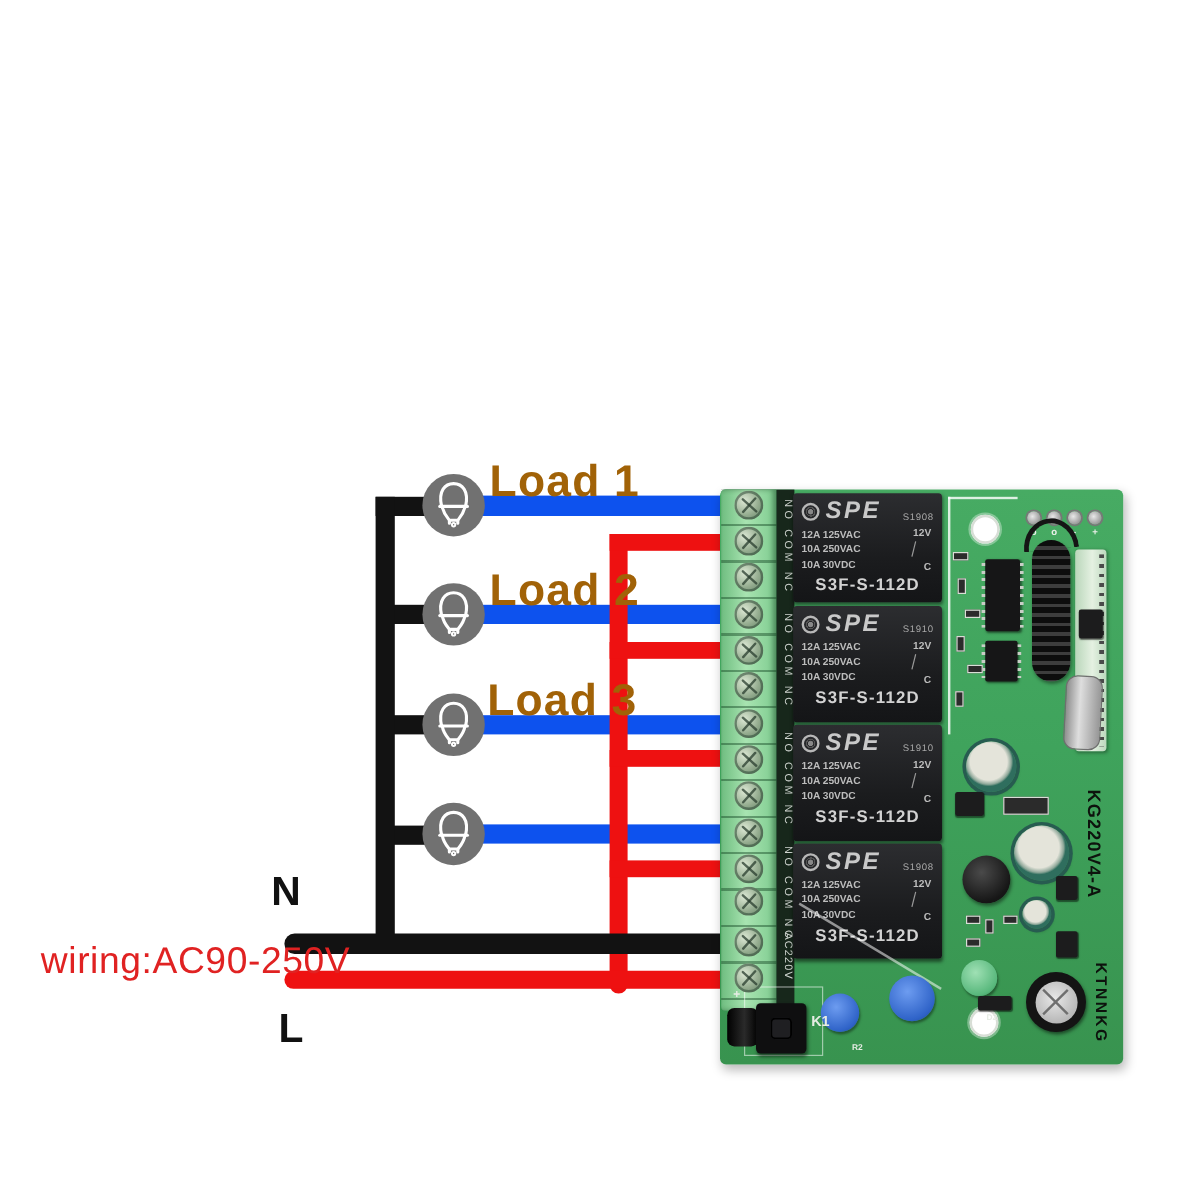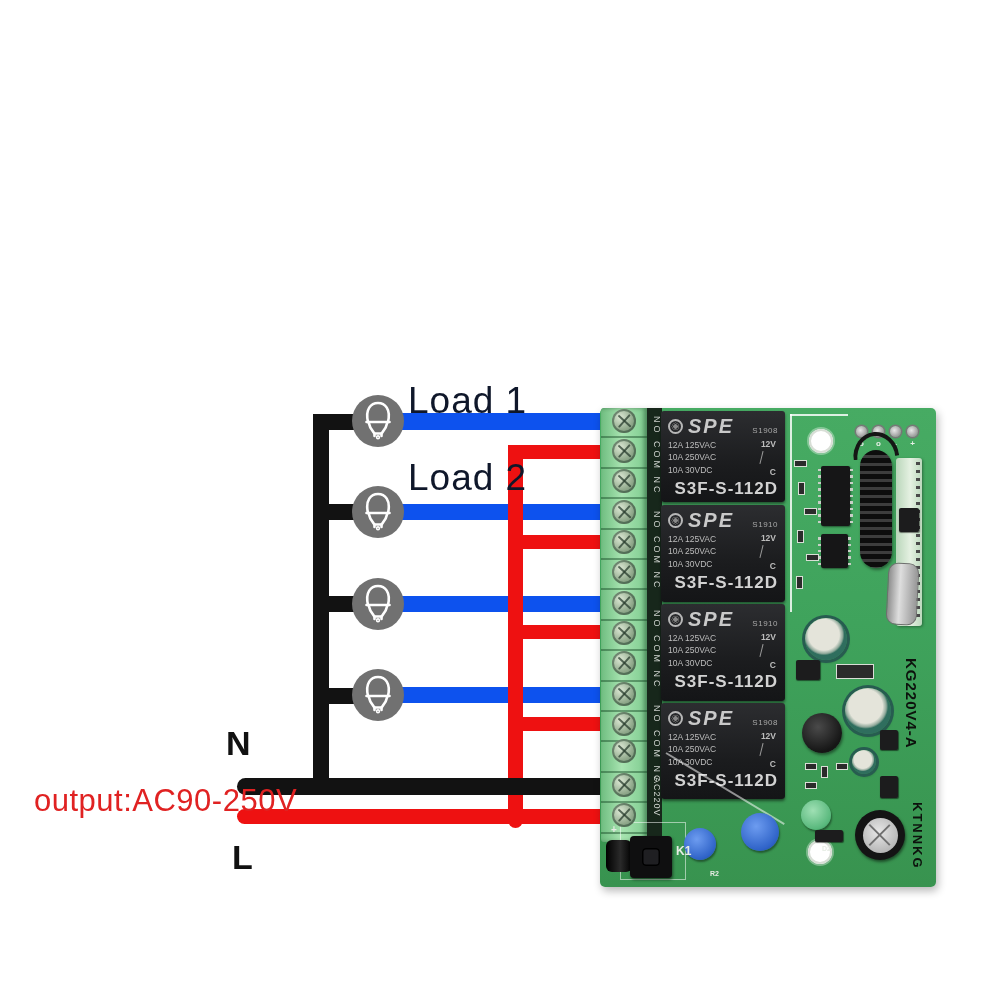--- a/index.html
+++ b/index.html
@@ -14,21 +14,21 @@
 
   
   .wire { position:absolute; }
   .w-blue  { background:#0d52ee; }
   .w-red   { background:#ee1111; }
   .w-black { background:#121212; }
   .cap-left { border-radius:9px 0 0 9px; }
   .cap-bot  { border-radius:0 0 8px 8px; }
 
   
-  .loadlbl { position:absolute; color:#0f172a; font-size:37px; font-weight:400; letter-spacing:1px; }
+  .loadlbl { position:absolute; color:#a16207; font-size:37px; font-weight:700; letter-spacing:1px; }
   .nl { position:absolute; color:#111; font-size:34px; font-weight:700; }
   .inputlbl { position:absolute; color:#e02222; font-size:31px; font-weight:400; letter-spacing:.5px; }
 
   
   .lamp { position:absolute; width:58px; height:58px; }
 
   
   .pcb { position:absolute; left:600px; top:408px; width:336px; height:479px;
          background:linear-gradient(180deg,#47ab63 0%, #3fa35c 45%, #38934f 100%);
          border-radius:5px; box-shadow:2px 4px 9px rgba(0,0,0,.28); }
@@ -51,26 +51,26 @@
   .relay { position:absolute; left:61px; width:124px;
            background:linear-gradient(180deg,#2c2d30 0%, #1b1c1e 60%, #141517 100%);
            border-radius:3px; box-shadow:0 2px 3px rgba(0,0,0,.5); color:#c6c6c6; padding:5px 7px 3px 7px; }
   .r-top { display:flex; align-items:center; height:20px; }
   .emblem { width:15px; height:15px; border:2px solid #b7b7b7; border-radius:50%; display:inline-block;
             background:radial-gradient(circle,#888 0 2px, transparent 2.5px),
                        repeating-radial-gradient(circle,#555 0 1px, transparent 1px 3px); }
   .r-brand { font-size:20px; font-weight:700; font-style:italic; letter-spacing:2px; color:#c9c9c9; margin-left:5px; }
   .r-code { font-size:8px; color:#a8a8a8; margin-left:auto; margin-top:8px; letter-spacing:.5px; }
   .r-mid { display:flex; margin-top:3px; }
-  .r-ratings { font-size:8.5px; font-weight:400; color:#bdbdbd; line-height:1.45; white-space:nowrap; }
+  .r-ratings { font-size:8.5px; font-weight:700; color:#bdbdbd; line-height:1.45; white-space:nowrap; }
   .r-coil { margin-left:auto; text-align:right; font-size:8.5px; font-weight:700; color:#bdbdbd; padding-right:2px; }
   .r-contact { position:relative; height:18px; }
   .r-contact::before { content:""; position:absolute; right:14px; top:2px; width:1px; height:13px; background:#9a9a9a; transform:rotate(14deg); }
   .r-c { font-size:8.5px; font-weight:700; color:#bdbdbd; }
-  .r-model { text-align:right; font-size:17px; font-weight:700; letter-spacing:1px; color:#d2d2d2; margin-top:2px; }
+  .r-model { text-align:center; font-size:14px; font-weight:700; letter-spacing:1px; color:#d2d2d2; margin-top:2px; }
 
   .hole { position:absolute; border-radius:50%; background:#fff; box-shadow:inset 0 0 0 2px #d8ded6, 0 0 0 2px rgba(255,255,255,.35); }
   .pad { position:absolute; width:11px; height:11px; border-radius:50%;
          background:radial-gradient(circle at 40% 40%, #e8e8e8, #9a9a9a 70%); box-shadow:0 0 0 1.5px #777; }
   .padlbl { position:absolute; color:#e8efe8; font-size:8px; font-weight:700; width:11px; text-align:center; }
   .coil { position:absolute; background:repeating-linear-gradient(180deg, #0d0d0d 0 5px, #3d3d3d 5px 8px);
           border-radius:16px; box-shadow:1px 2px 3px rgba(0,0,0,.4); }
   .coilarc { position:absolute; border:4px solid #151515; border-bottom:none;
              border-radius:50% 50% 0 0/100% 100% 0 0; transform:rotate(-6deg); }
   .rxboard { position:absolute; background:linear-gradient(90deg,#b9d6ba,#e5f1e2 55%,#bcd8bd);
@@ -164,25 +164,26 @@
     <g transform="translate(29,27)" stroke="#fff" stroke-width="2.6" fill="none" stroke-linecap="round">
       <path d="M -10,3 C -13,-10 -7,-16 0,-16 C 7,-16 13,-10 10,3"></path>
       <path d="M -11.5,3 L 11.5,3"></path>
       <path d="M -9.5,3 C -8.5,9 -5.5,12 -3.5,14.5 L 3.5,14.5 C 5.5,12 8.5,9 9.5,3"></path>
       <path d="M -3.5,14.5 L -3.5,17 M 3.5,14.5 L 3.5,17"></path>
       <circle cx="0" cy="18.3" r="1.4" stroke-width="1.6"></circle>
     </g>
   </svg>
 
   <div class="loadlbl" style="left:408px;top:380px">Load 1</div>
-  <div class="loadlbl" style="left:408px;top:457px">Load 2</div>
+  <div class="loadlbl" style="left:408px;top:471px">Load 2</div>
+  <div class="loadlbl" style="left:406px;top:563px">Load 3</div>
 
   <div class="nl" style="left:226px;top:724px">N</div>
   <div class="nl" style="left:232px;top:838px">L</div>
-  <div class="inputlbl" style="left:34px;top:783px">output:AC90-250V</div>
+  <div class="inputlbl" style="left:34px;top:783px">wiring:AC90-250V</div>
 
   <div class="pcb">
 
     <div class="tstrip"></div>
     <div class="labelcol"></div>
     <div class="pinlbl vtext" style="top:6px;height:84px">NO COM NC</div>
     <div class="pinlbl vtext" style="top:98px;height:90px">NO COM NC</div>
     <div class="pinlbl vtext" style="top:196px;height:92px">NO COM NC</div>
     <div class="pinlbl vtext" style="top:292px;height:90px">NO COM NC</div>
     <div class="pinlbl vtext" style="top:348px;height:82px;letter-spacing:1px">AC220V</div>

